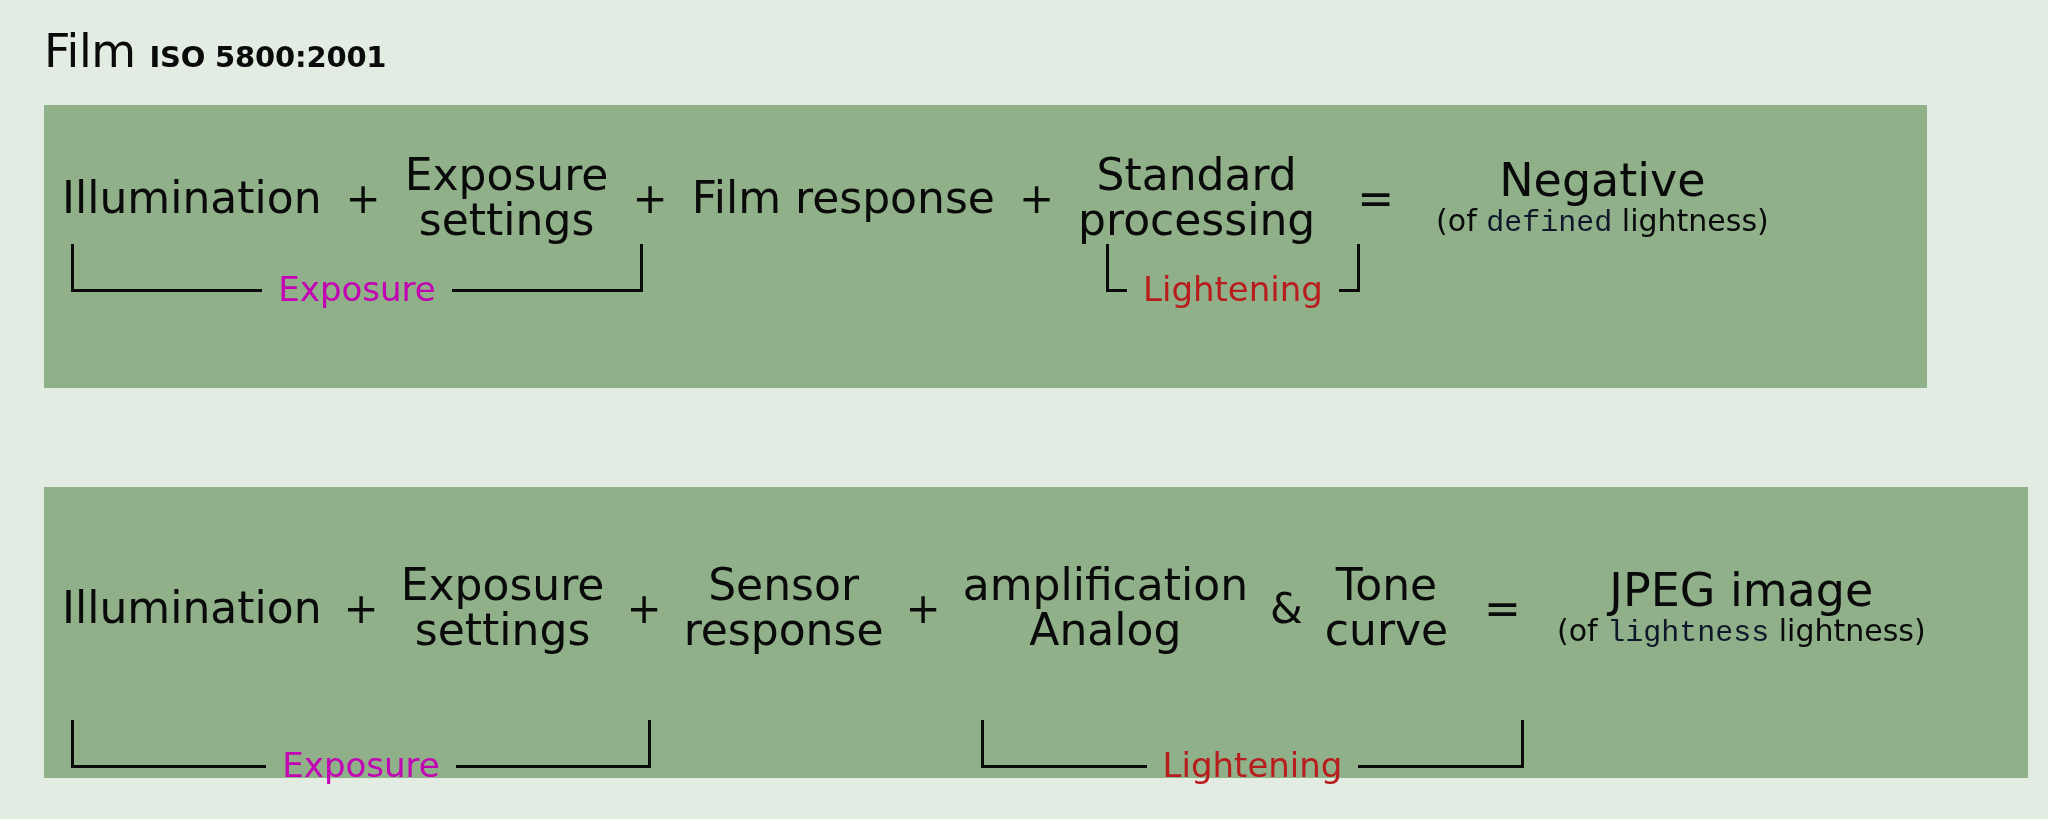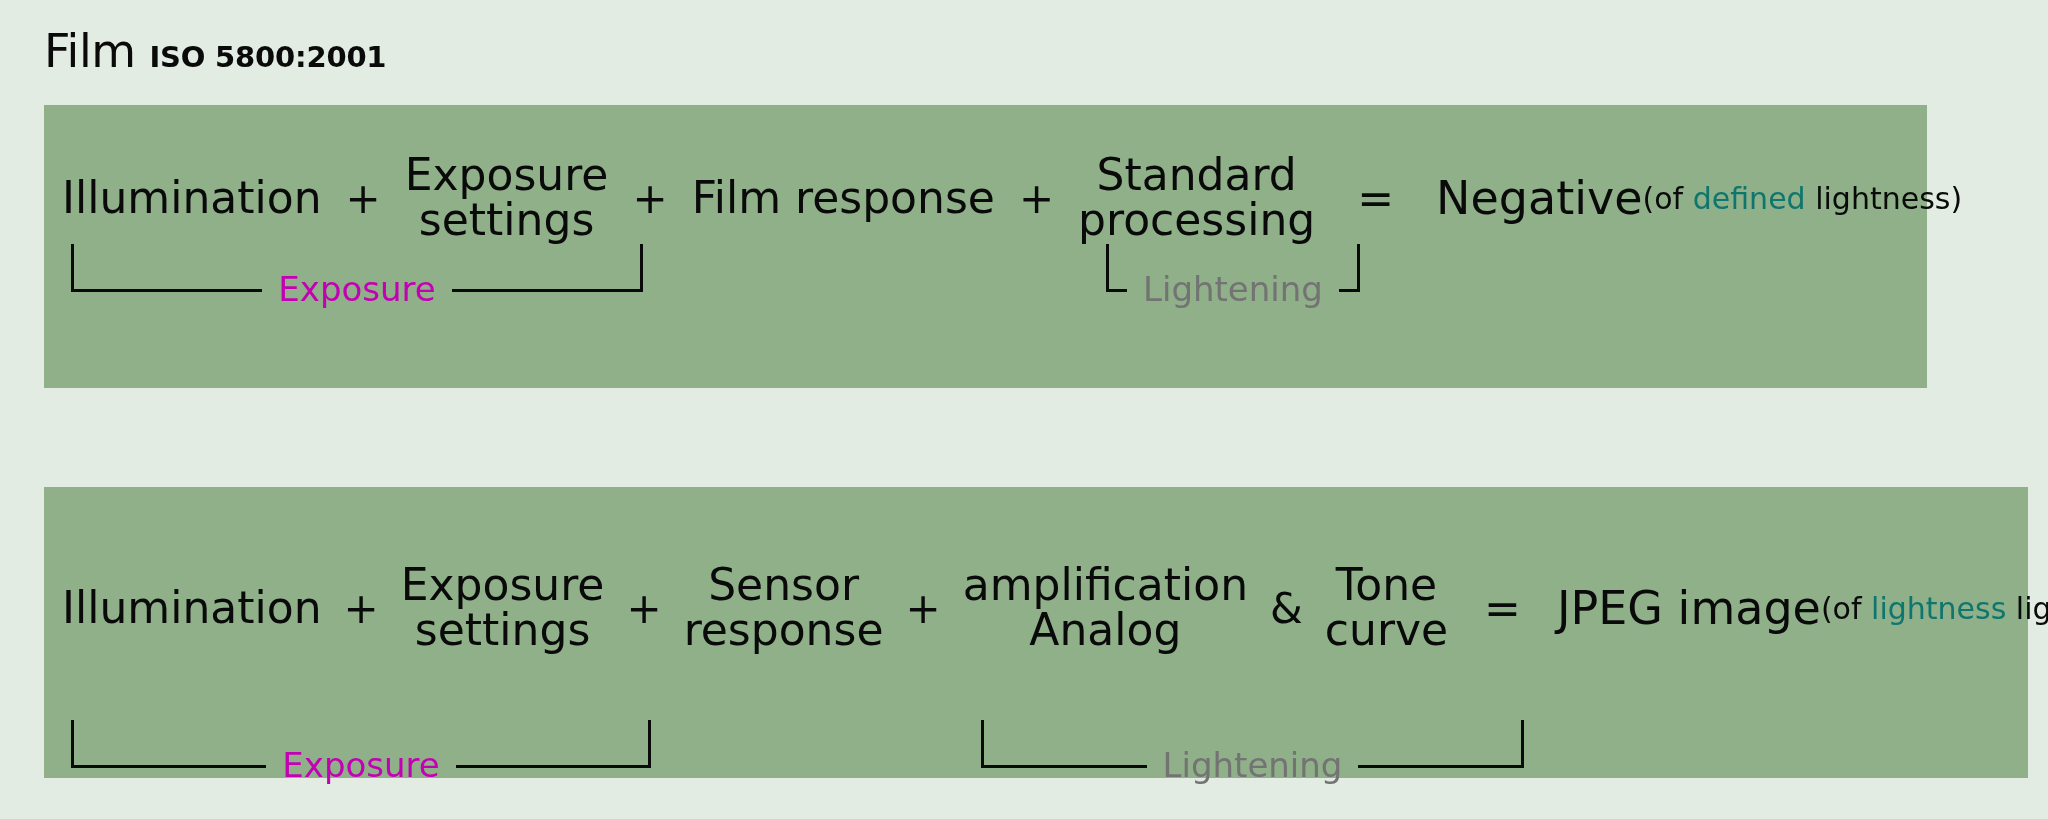--- a/index.html
+++ b/index.html
@@ -83,27 +83,27 @@
     padding: 0 0px;
     display: flex;
     align-items: center;
     justify-content: center;
   }
   .eq-op { font-size: 44px; }
 
   
   .result {
     display: flex;
-    flex-direction: row;
+    flex-direction: column;
     align-items: center;
     line-height: 1.02;
   }
   .result .main { font-size: 46px; }
   .result .sub  { font-size: 30px; margin-top: 2px; }
-  .hl-blue { color: #0f766e; }
+  .hl-blue { color: #0f172a; font-family: Liberation Mono, monospace; }
 
   
   .brace {
     position: absolute;
     display: flex;
     align-items: flex-end;
     height: 48px;
   }
   .brace .stem {
     width: 3px;
@@ -119,21 +119,21 @@
   }
   .brace .blabel {
     flex: 0 0 auto;
     padding: 0 16px;
     font-size: 34px;
     line-height: 0.85;
     transform: translateY(12px);
     white-space: nowrap;
   }
   .brace.magenta .blabel { color: #c400b4; }
-  .brace.white   .blabel { color: #737373; }
+  .brace.white   .blabel { color: #b91c1c; }
 
   #film-brace-exposure     { left: 55px;  top: 244px; width: 572px; }
   #film-brace-lightening   { left: 1090px; top: 244px; width: 283px; }
   #digital-brace-exposure  { left: 55px;  top: 720px; width: 580px; }
   #digital-brace-lightening{ left: 965px; top: 720px; width: 543px; }
 </style>
 </head>
 <body>
 
 <div class="stage">

